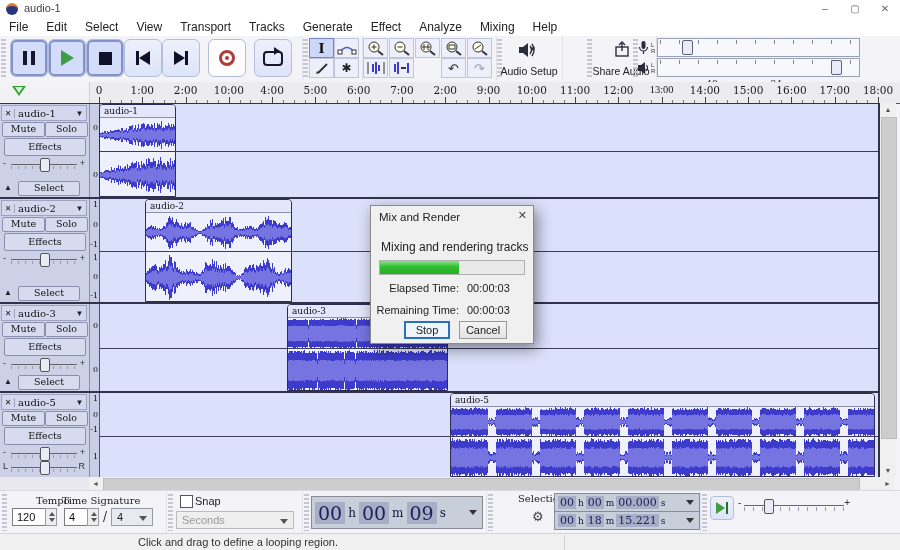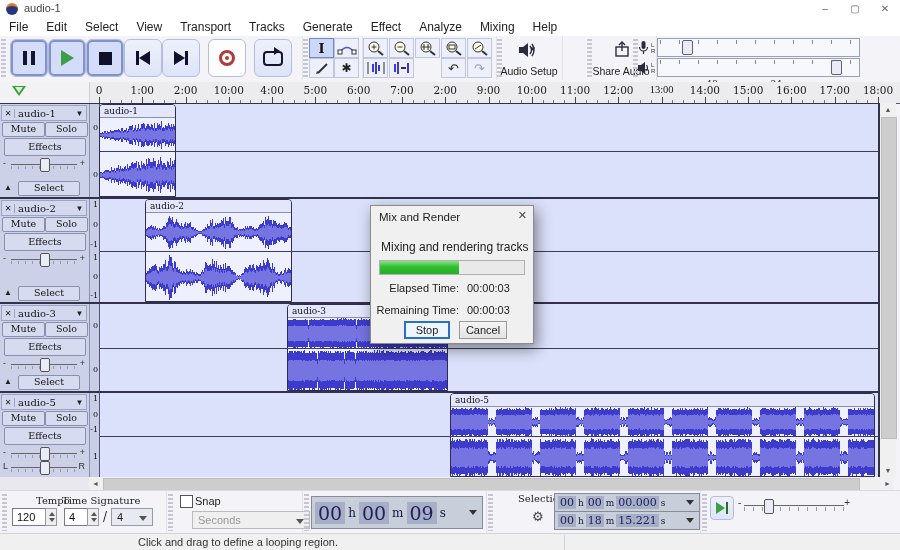--- a/index.html
+++ b/index.html
@@ -122,21 +122,21 @@
     line-height:16px;padding-left:4px;box-sizing:border-box;}
   .spin{position:absolute;width:12px;height:18px;border:1px solid #9a9aa5;background:#eee;box-sizing:border-box;}
   .spin::before,.spin::after{content:"";position:absolute;left:3px;width:0;height:0;
     border-left:3px solid transparent;border-right:3px solid transparent;}
   .spin::before{top:3px;border-bottom:4px solid #555;}
   .spin::after{bottom:3px;border-top:4px solid #555;}
   .combo{position:absolute;border:1px solid #9a9aa5;background:#e7eaf0;font-size:11px;color:#222;
     line-height:16px;padding-left:5px;box-sizing:border-box;}
   .combo::after{content:"";position:absolute;right:5px;top:7px;width:0;height:0;
     border-left:4px solid transparent;border-right:4px solid transparent;border-top:5px solid #555;}
-  .combo.disabled{background:#efefef;color:#999;border-color:#bbb;margin-left:16px;}
+  .combo.disabled{background:#efefef;color:#999;border-color:#bbb;}
   .cb{position:absolute;width:11px;height:11px;border:1px solid #555;background:#fff;}
   .timebox{position:absolute;border:1px solid #8a8a94;background:#c9cedb;display:flex;align-items:center;padding:0 2px;}
   .timebox .caret{margin-left:auto;width:0;height:0;border-left:4px solid transparent;border-right:4px solid transparent;
     border-top:5px solid #333;margin-right:3px;}
   .tg{font-family:"DejaVu Serif",serif;color:#20205e;}
   .big .tg-sel{font-size:19px;background:#a7afc6;padding:0 3px;margin:0 1px;}
   .big .tg:not(.tg-sel){font-size:12px;margin:0 2px;color:#15153f;}
   .small .tg-sel{font-size:11px;background:#a7afc6;padding:0 2px;margin:0 1px;}
   .small .tg:not(.tg-sel){font-size:9px;margin:0 1px;color:#15153f;}
   .gear{position:absolute;font-size:13px;color:#444;line-height:13px;}

